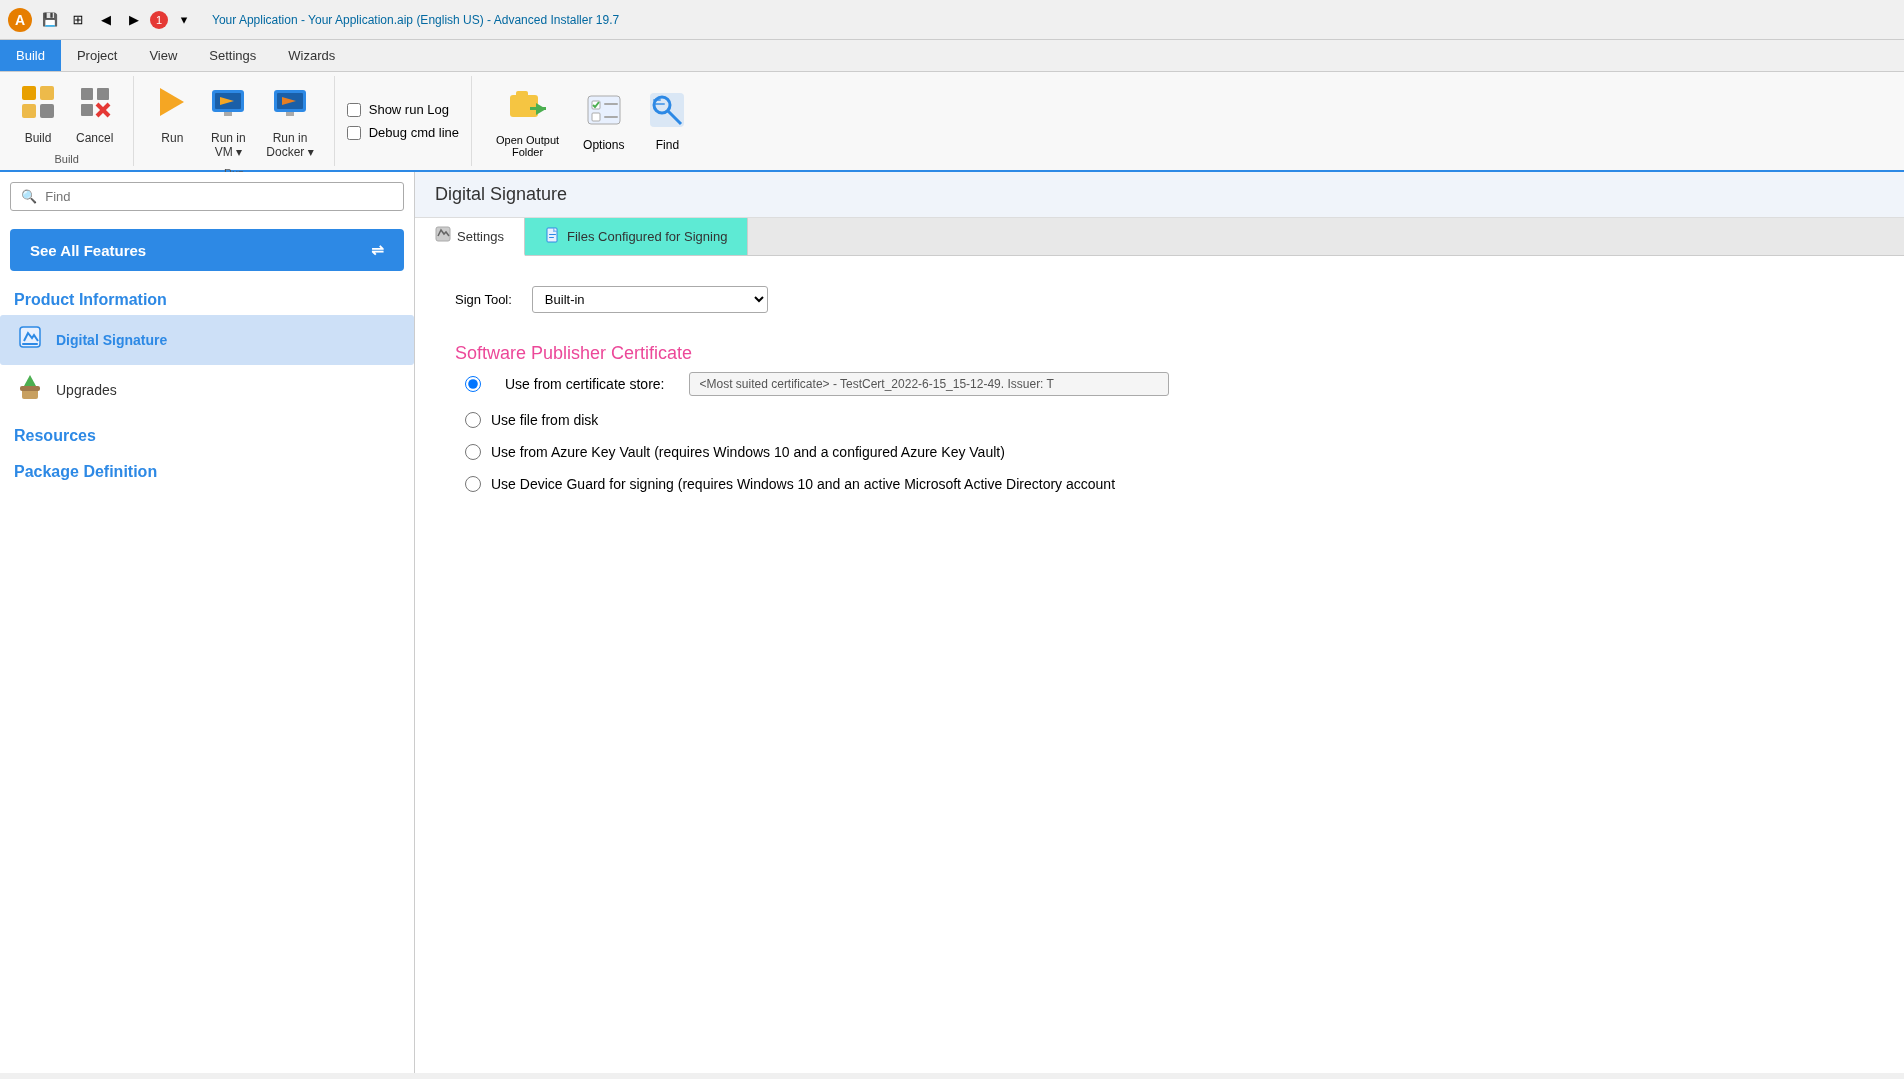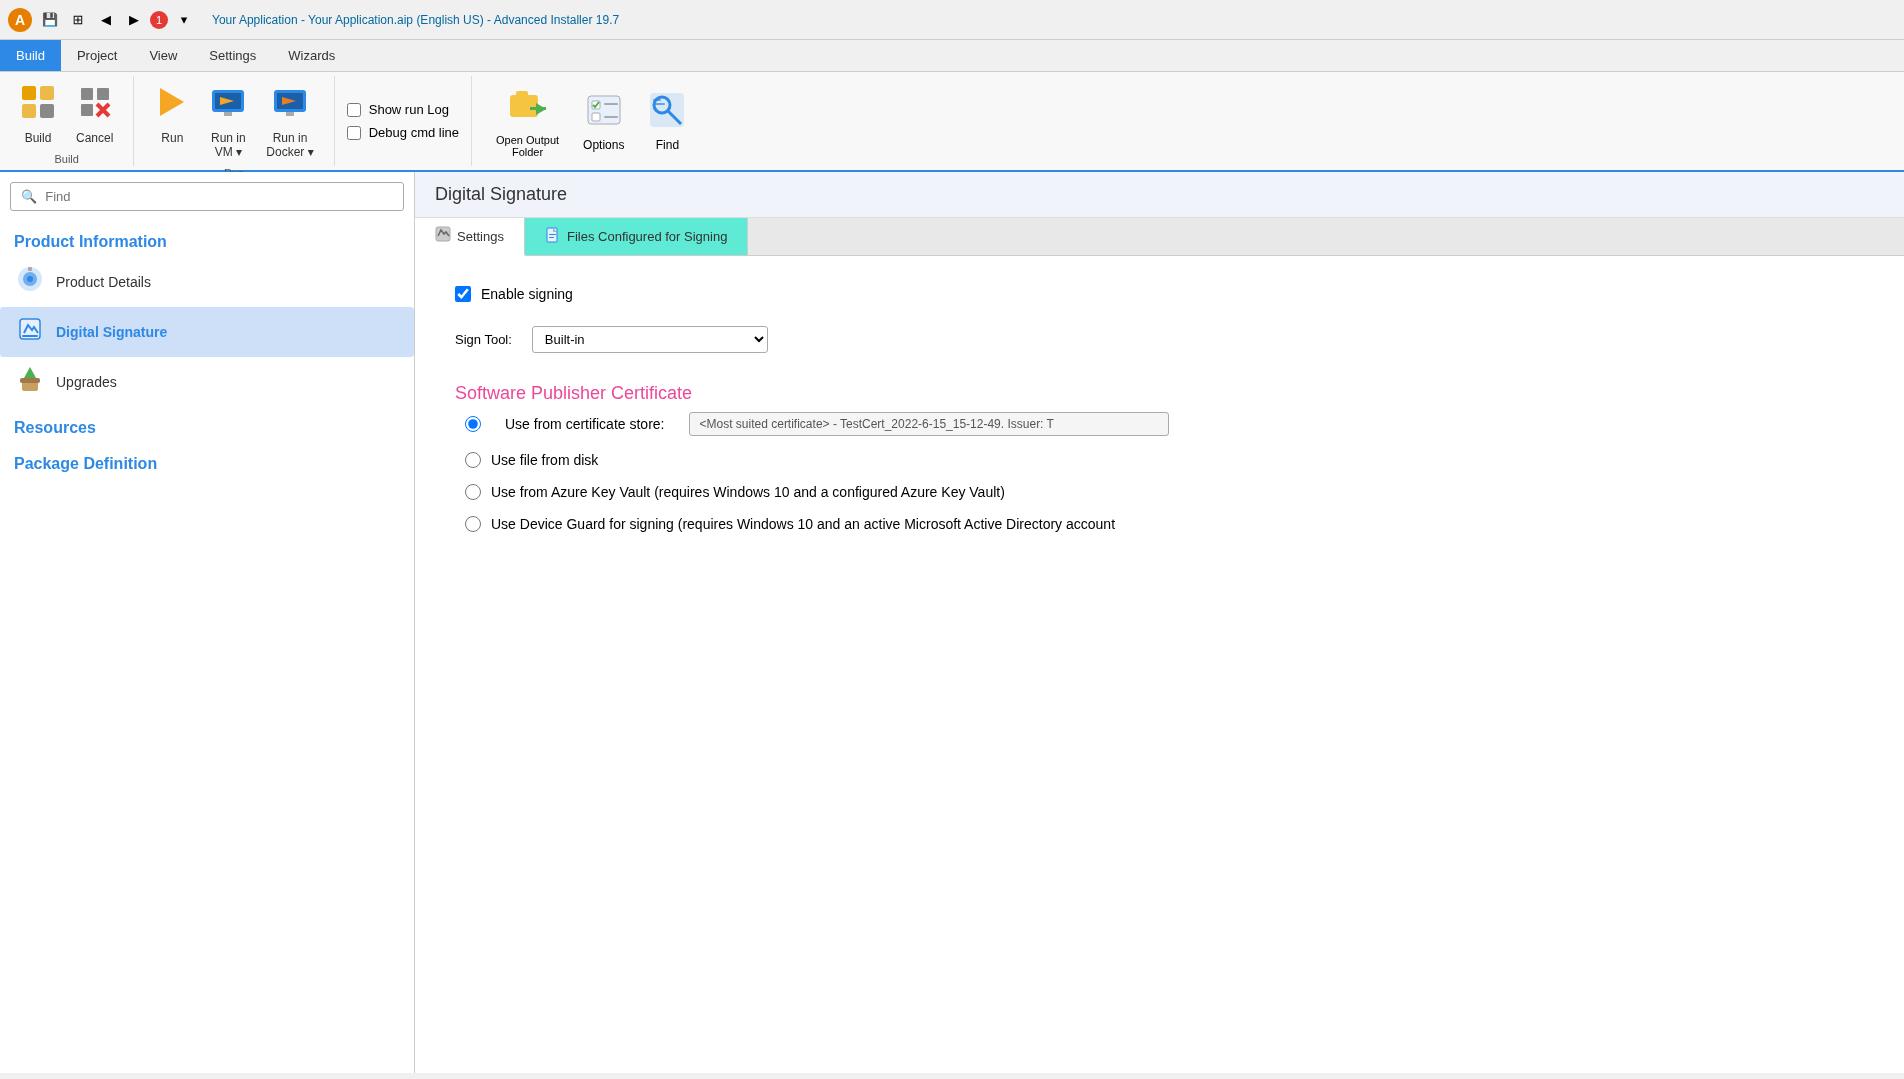--- a/index.html
+++ b/index.html
@@ -404,33 +404,26 @@
   </div>
 </div>
 
 <div class="main-layout">
 
   <div class="sidebar">
     <div class="sidebar-search">
       <span style="color:#999;">🔍</span>
       <input type="text" placeholder="Find" style="">
     </div>
+    <button class="see-all-btn">
+      <span>See All Features</span>
+      <span>⇌</span>
+    </button>
 
     <div class="sidebar-section-title">Product Information</div>
-    <div class="sidebar-item">
-      <div class="sidebar-item-icon">
-        <svg width="28" height="28" viewBox="0 0 28 28">
-          <circle cx="14" cy="14" r="12" fill="#2d89e5" opacity="0.2"></circle>
-          <circle cx="14" cy="14" r="7" fill="#2d89e5" opacity="0.6"></circle>
-          <circle cx="14" cy="14" r="3" fill="#2d89e5"></circle>
-          <rect x="12" y="2" width="4" height="4" fill="#aaa" rx="1"></rect>
-        </svg>
-      </div>
-      <div class="sidebar-item-label">Product Details</div>
-    </div>
     <div class="sidebar-item active">
       <div class="sidebar-item-icon">
         <svg width="28" height="28" viewBox="0 0 28 28">
           <rect x="4" y="4" width="20" height="20" rx="3" fill="#e8f0fe" stroke="#2d89e5" stroke-width="1.5"></rect>
           <path d="M8 18 L12 10 L16 15 L18 12 L22 18" fill="none" stroke="#2d89e5" stroke-width="2"></path>
           <rect x="6" y="20" width="16" height="2" fill="#2d89e5" rx="1"></rect>
         </svg>
       </div>
       <div class="sidebar-item-label">Digital Signature</div>
     </div>
@@ -471,24 +464,20 @@
             <rect x="4" y="7" width="7" height="1" fill="#2d89e5" rx="0.5"></rect>
             <rect x="4" y="10" width="5" height="1" fill="#2d89e5" rx="0.5"></rect>
           </svg>
         </span>
         <span>Files Configured for Signing</span>
       </div>
     </div>
 
     <div class="form-content">
 
-      <div class="enable-row">
-        <input type="checkbox" checked="" style="">
-        <label>Enable signing</label>
-      </div>
 
       <div class="sign-tool-row">
         <span>Sign Tool:</span>
         <select class="sign-tool-select">
           <option>Built-in</option>
           <option>Custom</option>
         </select>
       </div>
 
       <div class="section-title-blue">Software Publisher Certificate</div>

